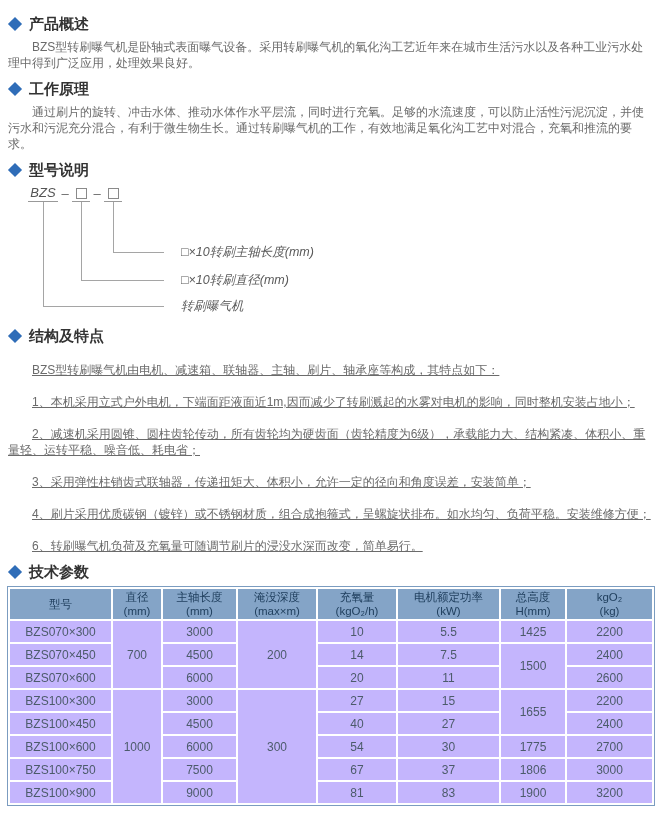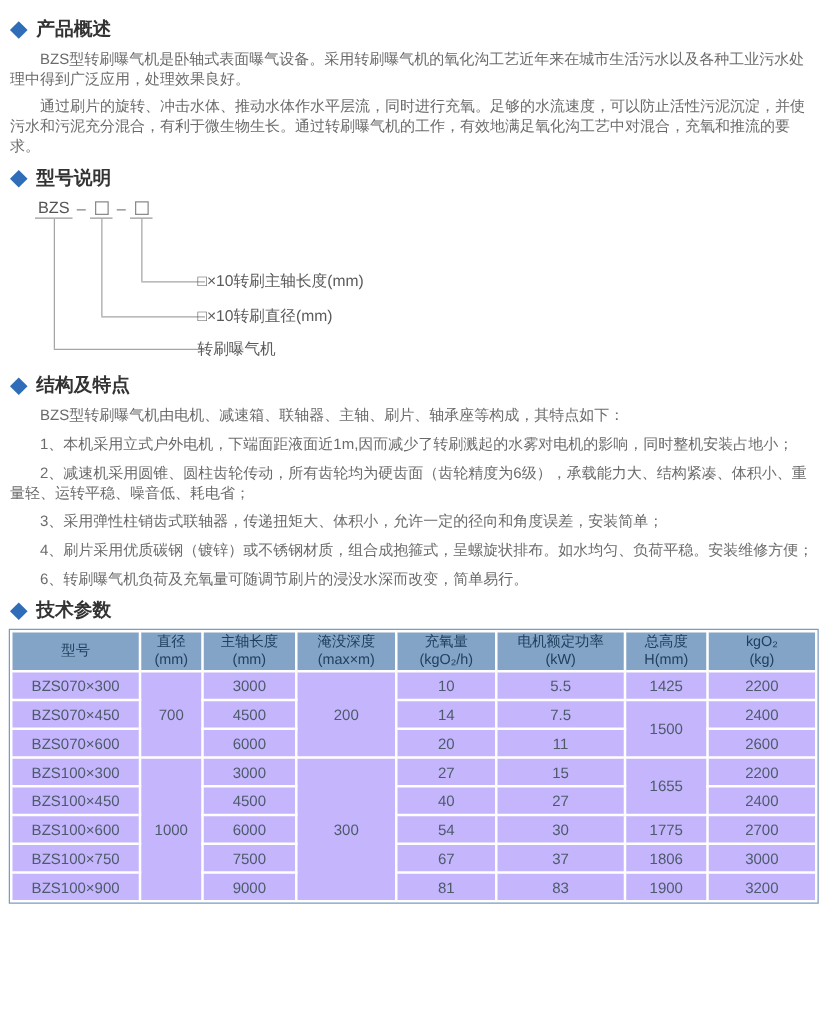--- a/index.html
+++ b/index.html
@@ -31,41 +31,42 @@
     margin: 0 9px 0 2px;
     flex: 0 0 auto;
   }
   .para {
     font-size: 12px;
     line-height: 16px;
     text-indent: 2em;
     margin: 2px 0 6px 0;
     color: #6b6b6b;
   }
-  .feat { margin: 5px 0 7px 0; }
+  .feat { margin: 16px 0 7px 0; text-decoration: underline; }
   
   .diagram {
     position: relative;
     height: 132px;
     margin: 6px 0 4px 20px;
     font-size: 13px;
     color: #555555;
+    font-style: italic;
   }
   .model-line { position: absolute; top: 0; left: 0; height: 16px; display: flex; align-items: flex-end; }
   .bzs {
     display: inline-block; width: 30px; text-align: center;
     border-bottom: 1px solid #999999; padding-bottom: 2px;
     color: #555555; font-size: 13px; line-height: 13px;
   }
   .dash { display: inline-block; width: 14px; text-align: center; color: #777777; line-height: 13px; padding-bottom: 2px; }
   .mbox-wrap { display: inline-block; width: 18px; border-bottom: 1px solid #999999; padding-bottom: 2px; text-align: center; }
   .mbox { display: inline-block; width: 11px; height: 11px; border: 1px solid #8a8a8a; background: #ffffff; vertical-align: bottom; }
   .vline { position: absolute; width: 1px; background: #a5a5a5; top: 16px; }
   .hline { position: absolute; height: 1px; background: #a5a5a5; }
-  .dg-label { position: absolute; left: 130px; height: 16px; line-height: 16px; font-size: 12.5px; color: #5a5a5a; white-space: nowrap; }
+  .dg-label { position: absolute; left: 153px; height: 16px; line-height: 16px; font-size: 12.5px; color: #5a5a5a; white-space: nowrap; }
   
   table.params {
     width: 644px;
     table-layout: fixed;
     border-collapse: collapse;
     outline: 1px solid #7b9cc0;
     margin-top: 4px;
   }
   table.params th, table.params td {
     border: 2px solid #ffffff;
@@ -94,20 +95,24 @@
 <body>
 
 <div class="page">
 
   <h2 class="sec-head">
     <span class="diamond"></span>
     <span>产品概述</span>
   </h2>
   <p class="para">BZS型转刷曝气机是卧轴式表面曝气设备。采用转刷曝气机的氧化沟工艺近年来在城市生活污水以及各种工业污水处理中得到广泛应用，处理效果良好。</p>
 
+  <h2 class="sec-head">
+    <span class="diamond"></span>
+    <span>工作原理</span>
+  </h2>
   <p class="para">通过刷片的旋转、冲击水体、推动水体作水平层流，同时进行充氧。足够的水流速度，可以防止活性污泥沉淀，并使污水和污泥充分混合，有利于微生物生长。通过转刷曝气机的工作，有效地满足氧化沟工艺中对混合，充氧和推流的要求。</p>
 
   <h2 class="sec-head">
     <span class="diamond"></span>
     <span>型号说明</span>
   </h2>
 
   <div class="diagram">
     <div class="model-line">
       <span class="bzs">BZS</span>

